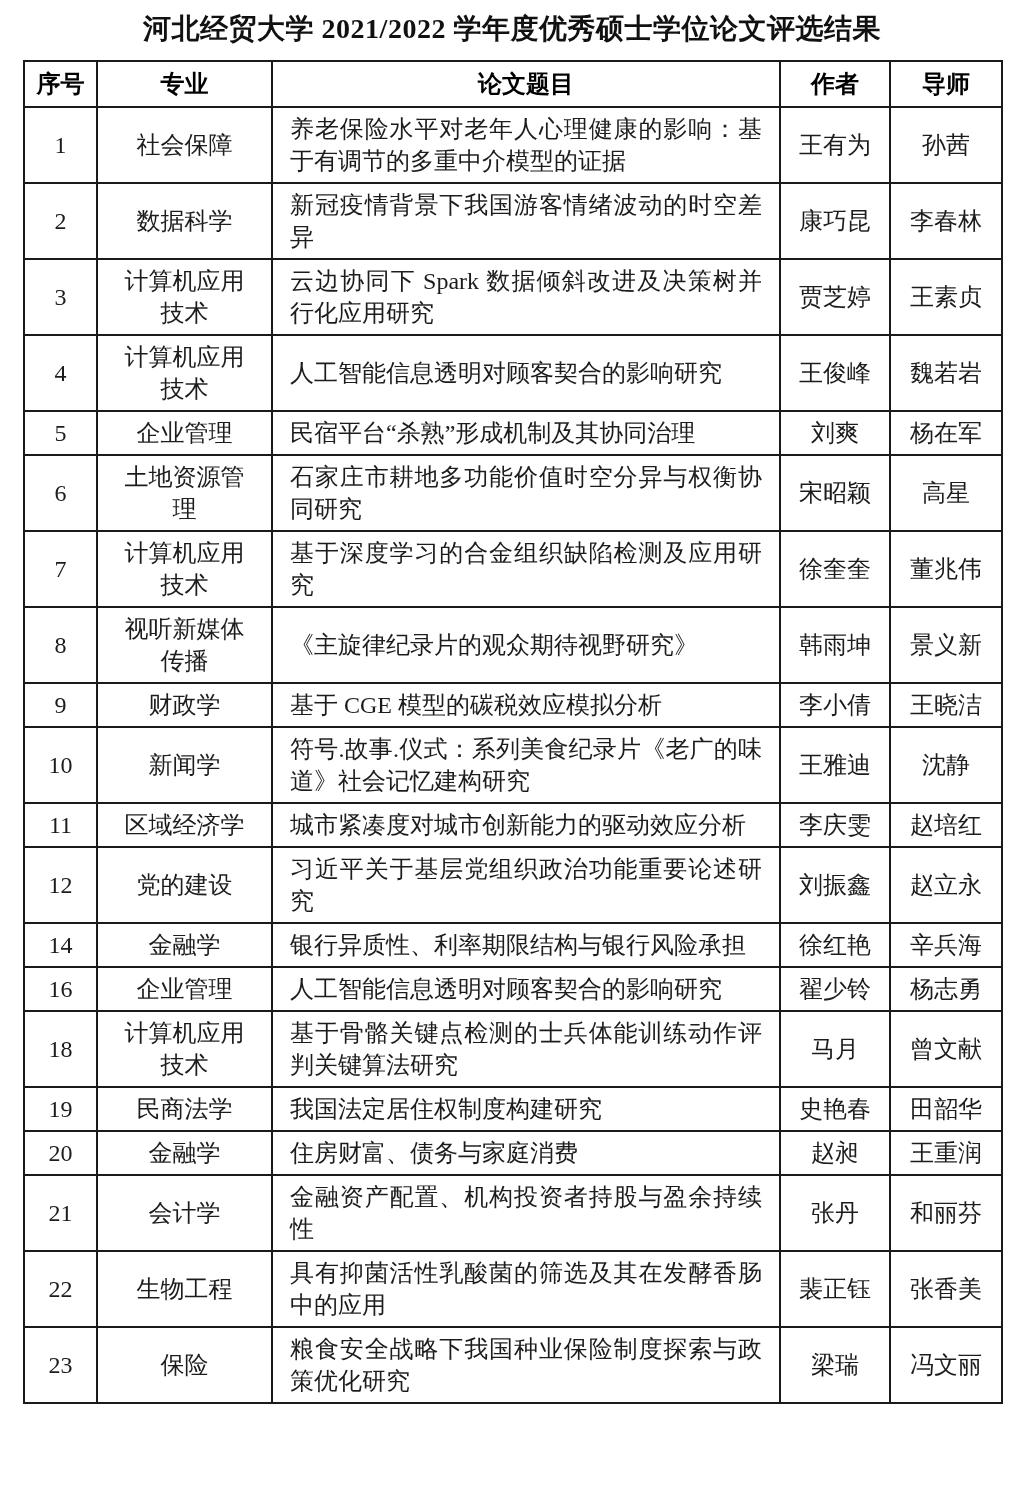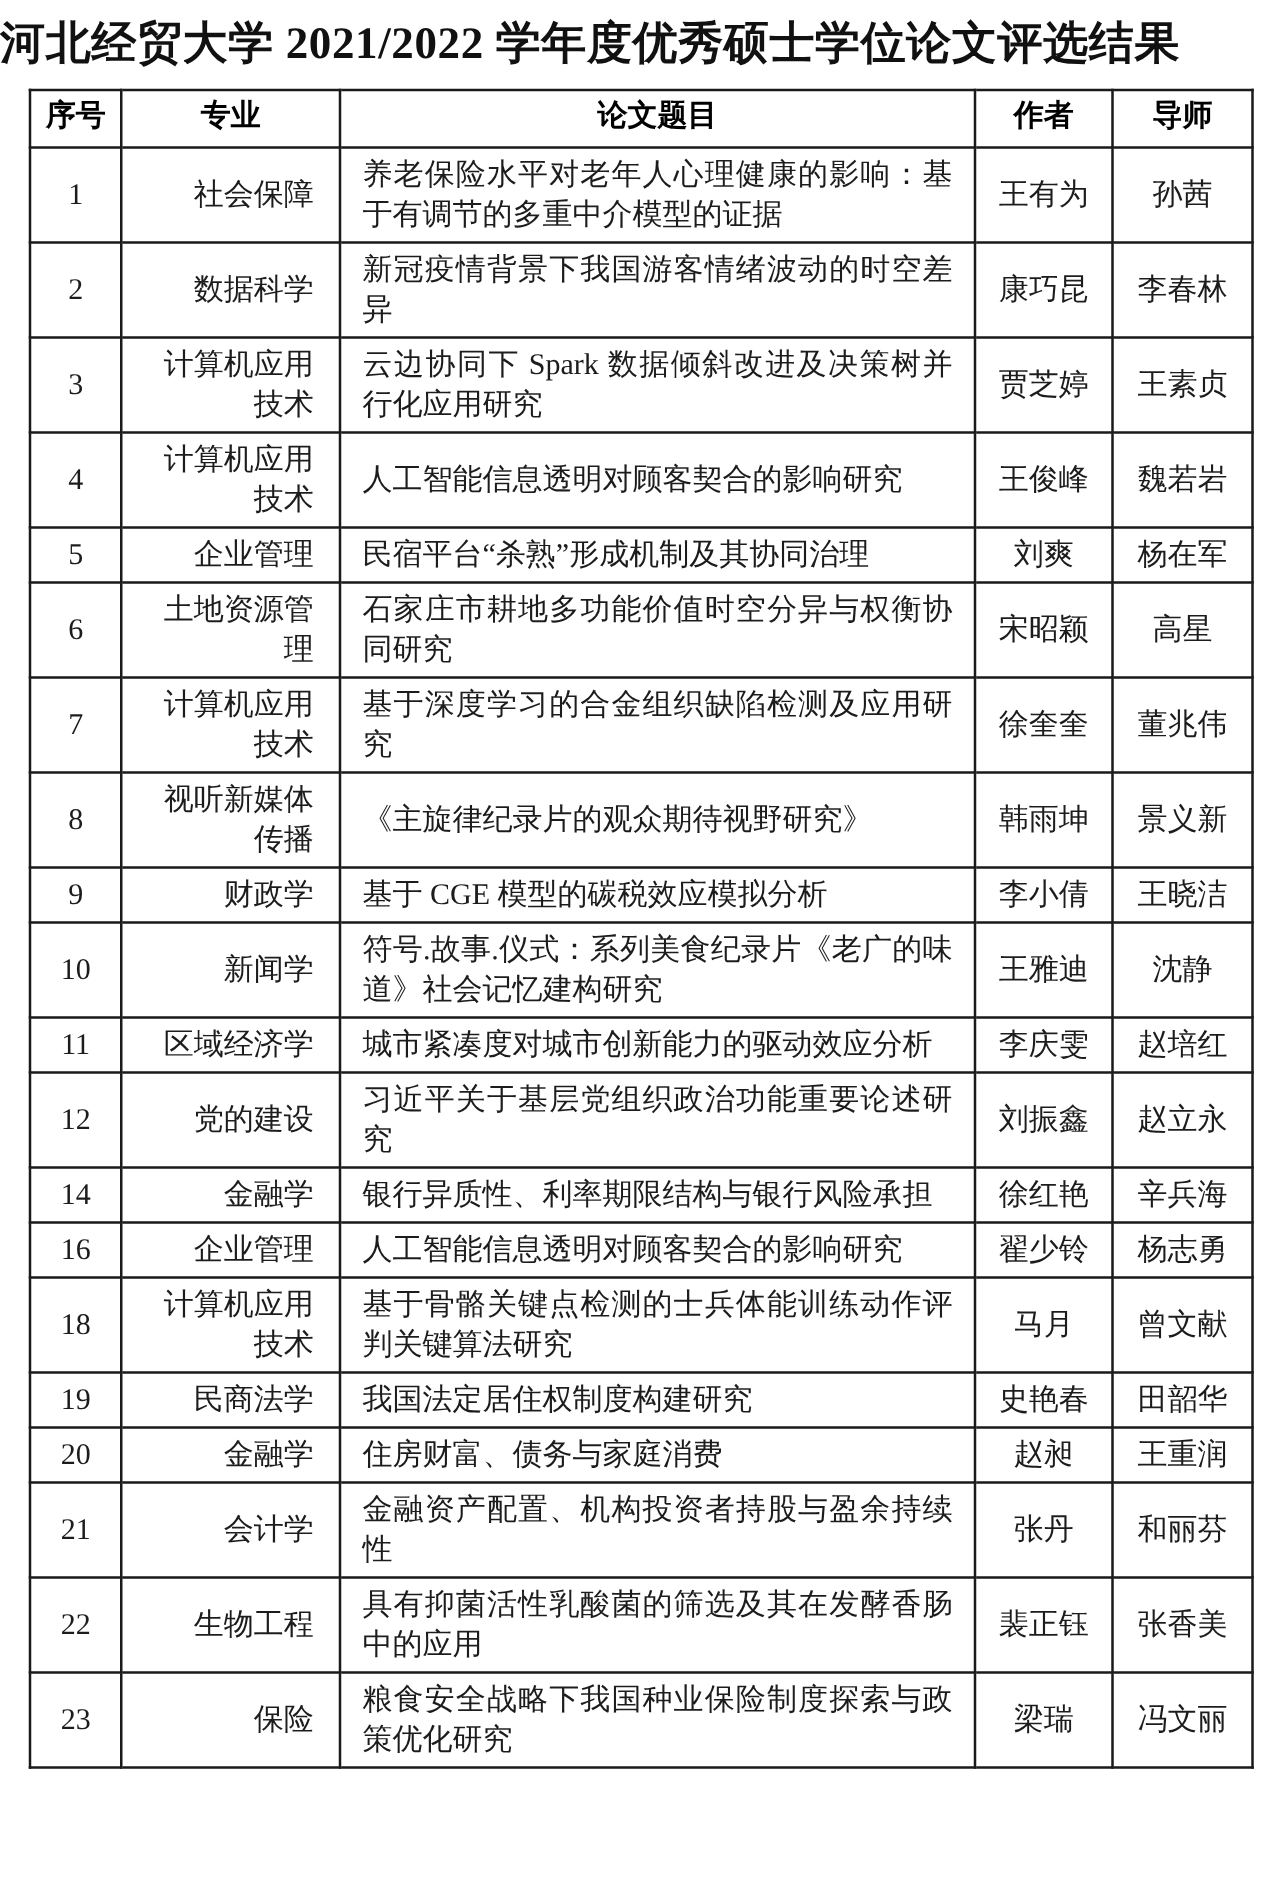--- a/index.html
+++ b/index.html
@@ -9,21 +9,22 @@
     color: #000000;
     font-family: "Liberation Serif", "DejaVu Serif", serif;
   }
   body {
     width: 1024px;
     min-height: 1503px;
     box-sizing: border-box;
   }
   .doc-title {
     margin: 10px 0 12px 0;
-    font-size: 36px;
+    text-align: center;
+    font-size: 28px;
     font-weight: bold;
     letter-spacing: 0.5px;
     color: #111111;
   }
   table.results {
     border-collapse: collapse;
     table-layout: fixed;
     width: 978px;
     margin-left: 23px;
     border: 2px solid #1a1a1a;
@@ -38,28 +39,27 @@
     font-size: 24px;
     line-height: 32px;
     vertical-align: middle;
     overflow-wrap: break-word;
   }
   th {
     font-weight: bold;
     text-align: center;
     padding: 4px 2px;
     height: 36px;
-    font-family: Liberation Mono, monospace;
   }
   td {
     padding: 5px 4px;
     text-align: center;
     color: #1c1c1c;
   }
-  td:nth-child(2) { padding: 5px 20px; text-align: right; }
+  td:nth-child(2) { padding: 5px 20px; }
   td:nth-child(3) {
     text-align: justify;
     text-justify: inter-character;
     padding: 5px 17px;
     border-radius: 16px;
   }
 </style>
 </head>
 <body>
 

